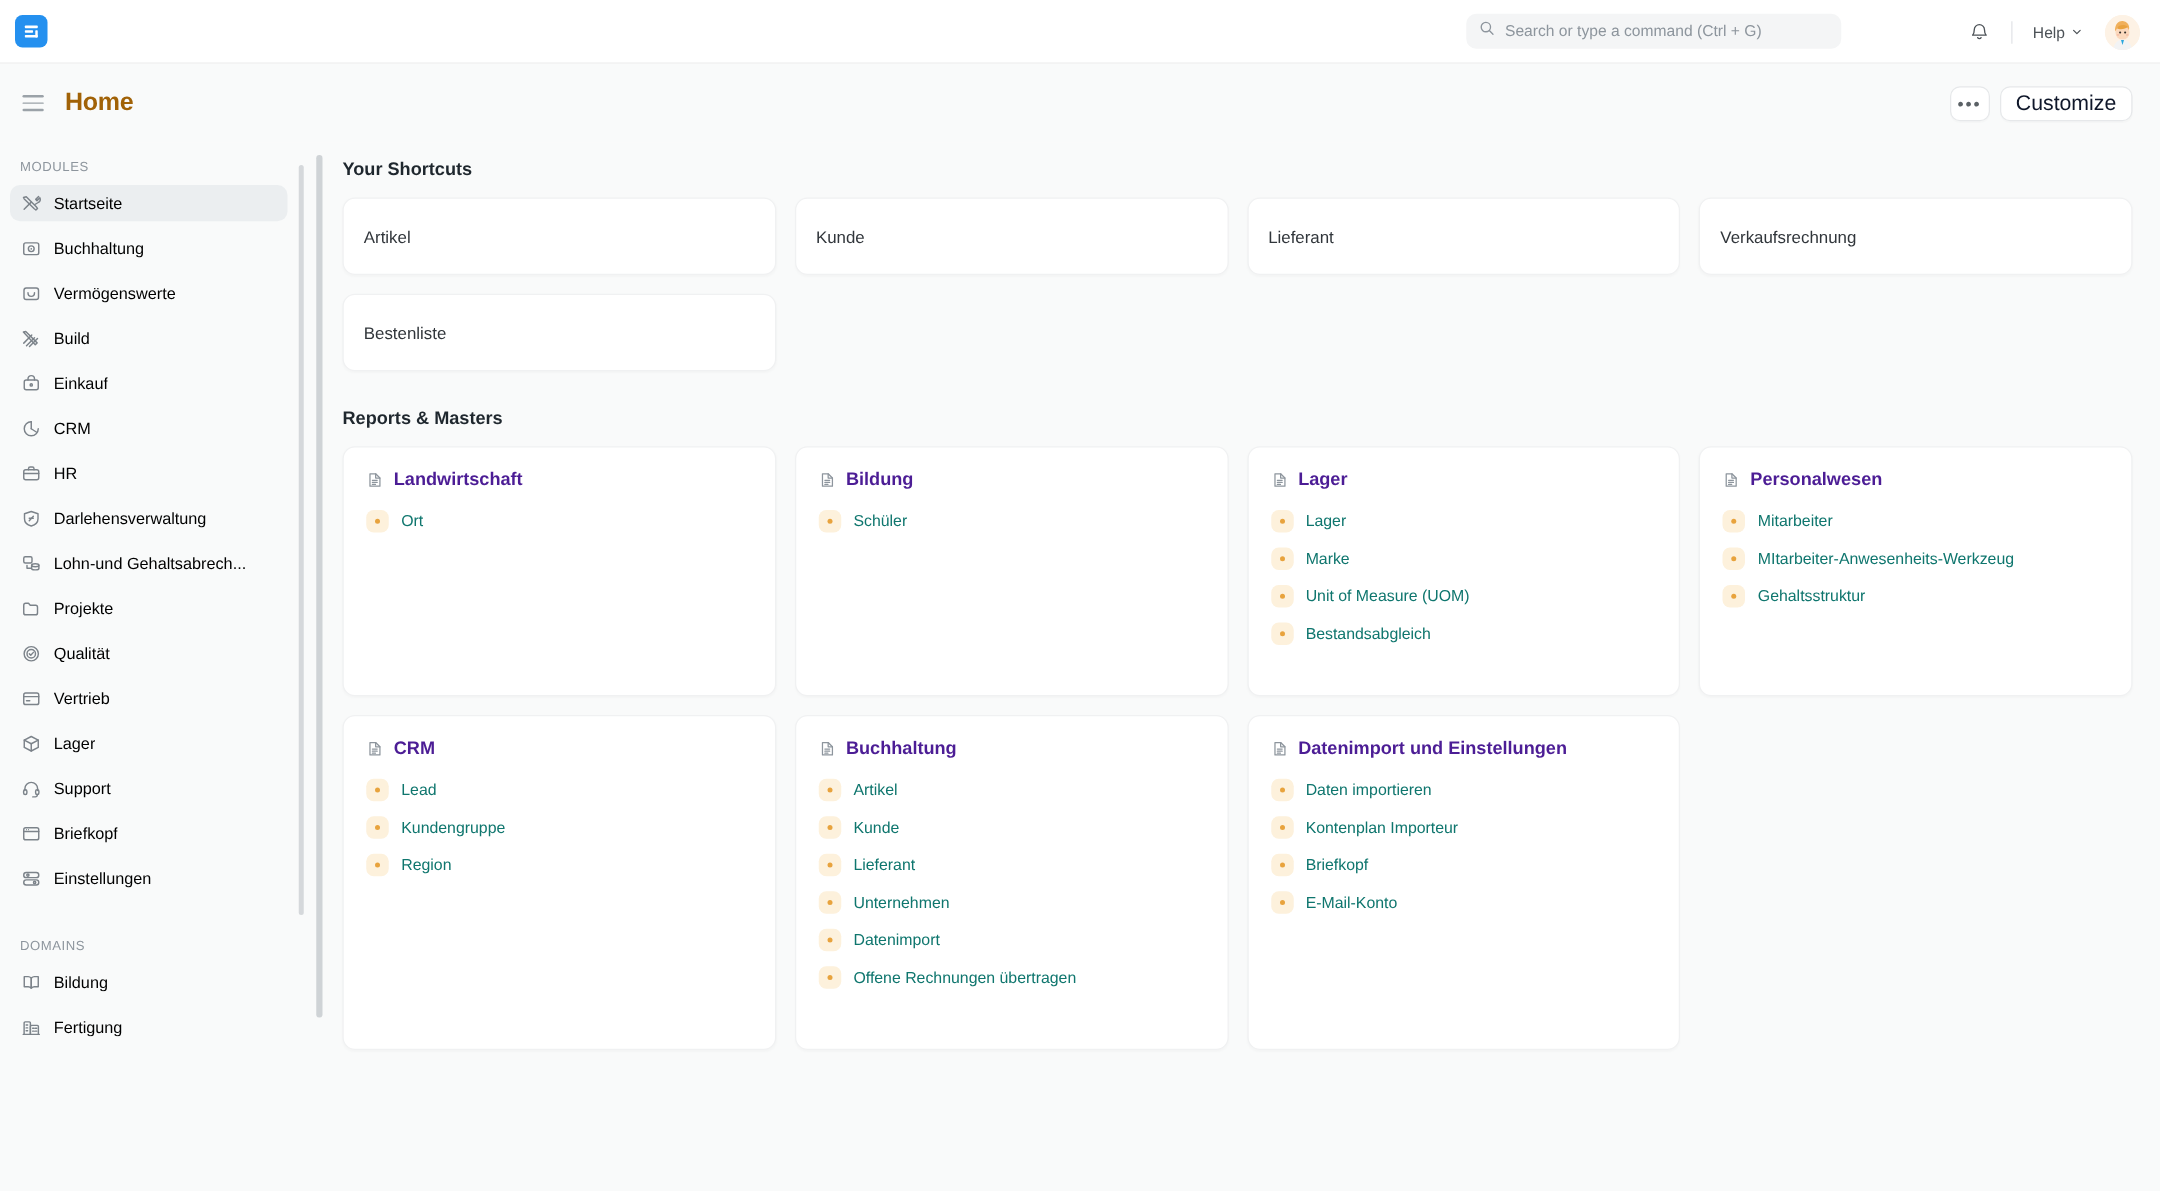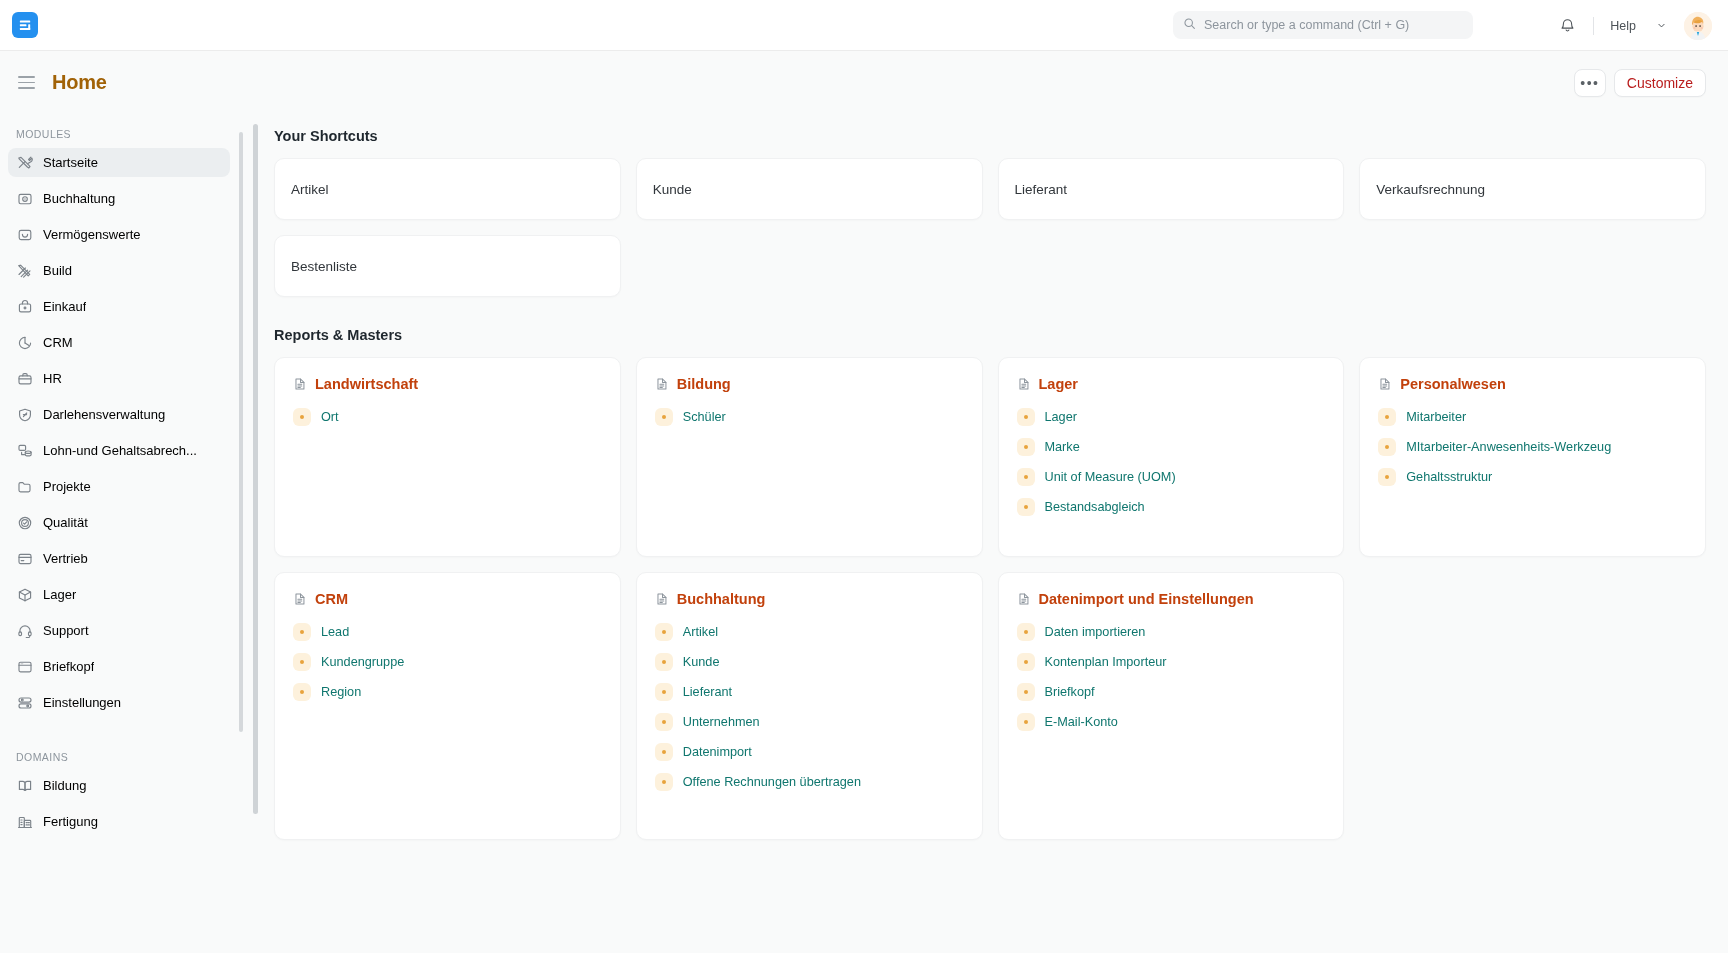--- a/index.html
+++ b/index.html
@@ -56,21 +56,21 @@
   }
   .nav-icon-btn {
     width: 32px; height: 32px;
     display: flex; align-items: center; justify-content: center;
     border-radius: 6px; cursor: pointer; background: transparent; border: none;
   }
   .nav-divider {
     width: 1px; height: 18px; background: #e2e4e7; margin: 0 10px;
   }
   .help-btn {
-    display: flex; align-items: center; gap: 21px;
+    display: flex; align-items: center; gap: 5px;
     font-size: 12.5px; color: #4c5257;
     cursor: pointer; padding: 4px 6px; border-radius: 6px;
     background: transparent; border: none;
     font-family: "Liberation Sans", sans-serif;
   }
   .avatar {
     width: 28px; height: 28px; border-radius: 50%;
     margin-left: 12px; overflow: hidden;
     display: flex; align-items: flex-end; justify-content: center;
     cursor: pointer;
@@ -99,22 +99,22 @@
     font-size: 20px; font-weight: bold; color: #a16207; letter-spacing: -0.2px;
   }
   .page-head-actions {
     margin-left: auto; display: flex; align-items: center; gap: 8px;
   }
   .btn {
     background: #ffffff;
     border: 1px solid #e6e8ea;
     border-radius: 8px;
     height: 28px;
-    font-size: 14px;
-    color: #b91c1c;
+    font-size: 17px;
+    color: #0f172a;
     cursor: pointer;
     font-family: "Liberation Sans", sans-serif;
     display: flex; align-items: center; justify-content: center;
     padding: 0 12px;
     box-shadow: 0 1px 1px rgba(0,0,0,0.02);
   }
   .btn-dots { width: 32px; padding: 0; letter-spacing: 1.5px; font-size: 14px; color: #5b6166; }
 
   
   .layout { flex: 1 1 auto; display: flex; min-height: 0; background: #f9fafa; }
@@ -209,21 +209,21 @@
     box-shadow: 0 1px 2px rgba(0,0,0,0.025);
     display: flex; flex-direction: column;
   }
   .report-card.tall { min-height: 268px; }
   .card-head {
     display: flex; align-items: center; gap: 8px;
     margin-bottom: 14px;
   }
   .card-head .doc-ico { width: 14px; height: 15px; flex: 0 0 14px; color: #8d959d; }
   .card-head .doc-ico svg { display: block; }
-  .card-title { font-size: 14.5px; font-weight: bold; color: #c2410c; }
+  .card-title { font-size: 14.5px; font-weight: bold; color: #4c1d95; }
   .card-links { display: flex; flex-direction: column; gap: 8px; }
   .card-link {
     display: flex; align-items: center; gap: 10px;
     cursor: pointer; font-size: 12.7px; color: #0f766e;
     height: 22px;
   }
   .dot-badge {
     width: 18px; height: 18px; border-radius: 6px;
     background: #fdf1dc;
     display: flex; align-items: center; justify-content: center;

